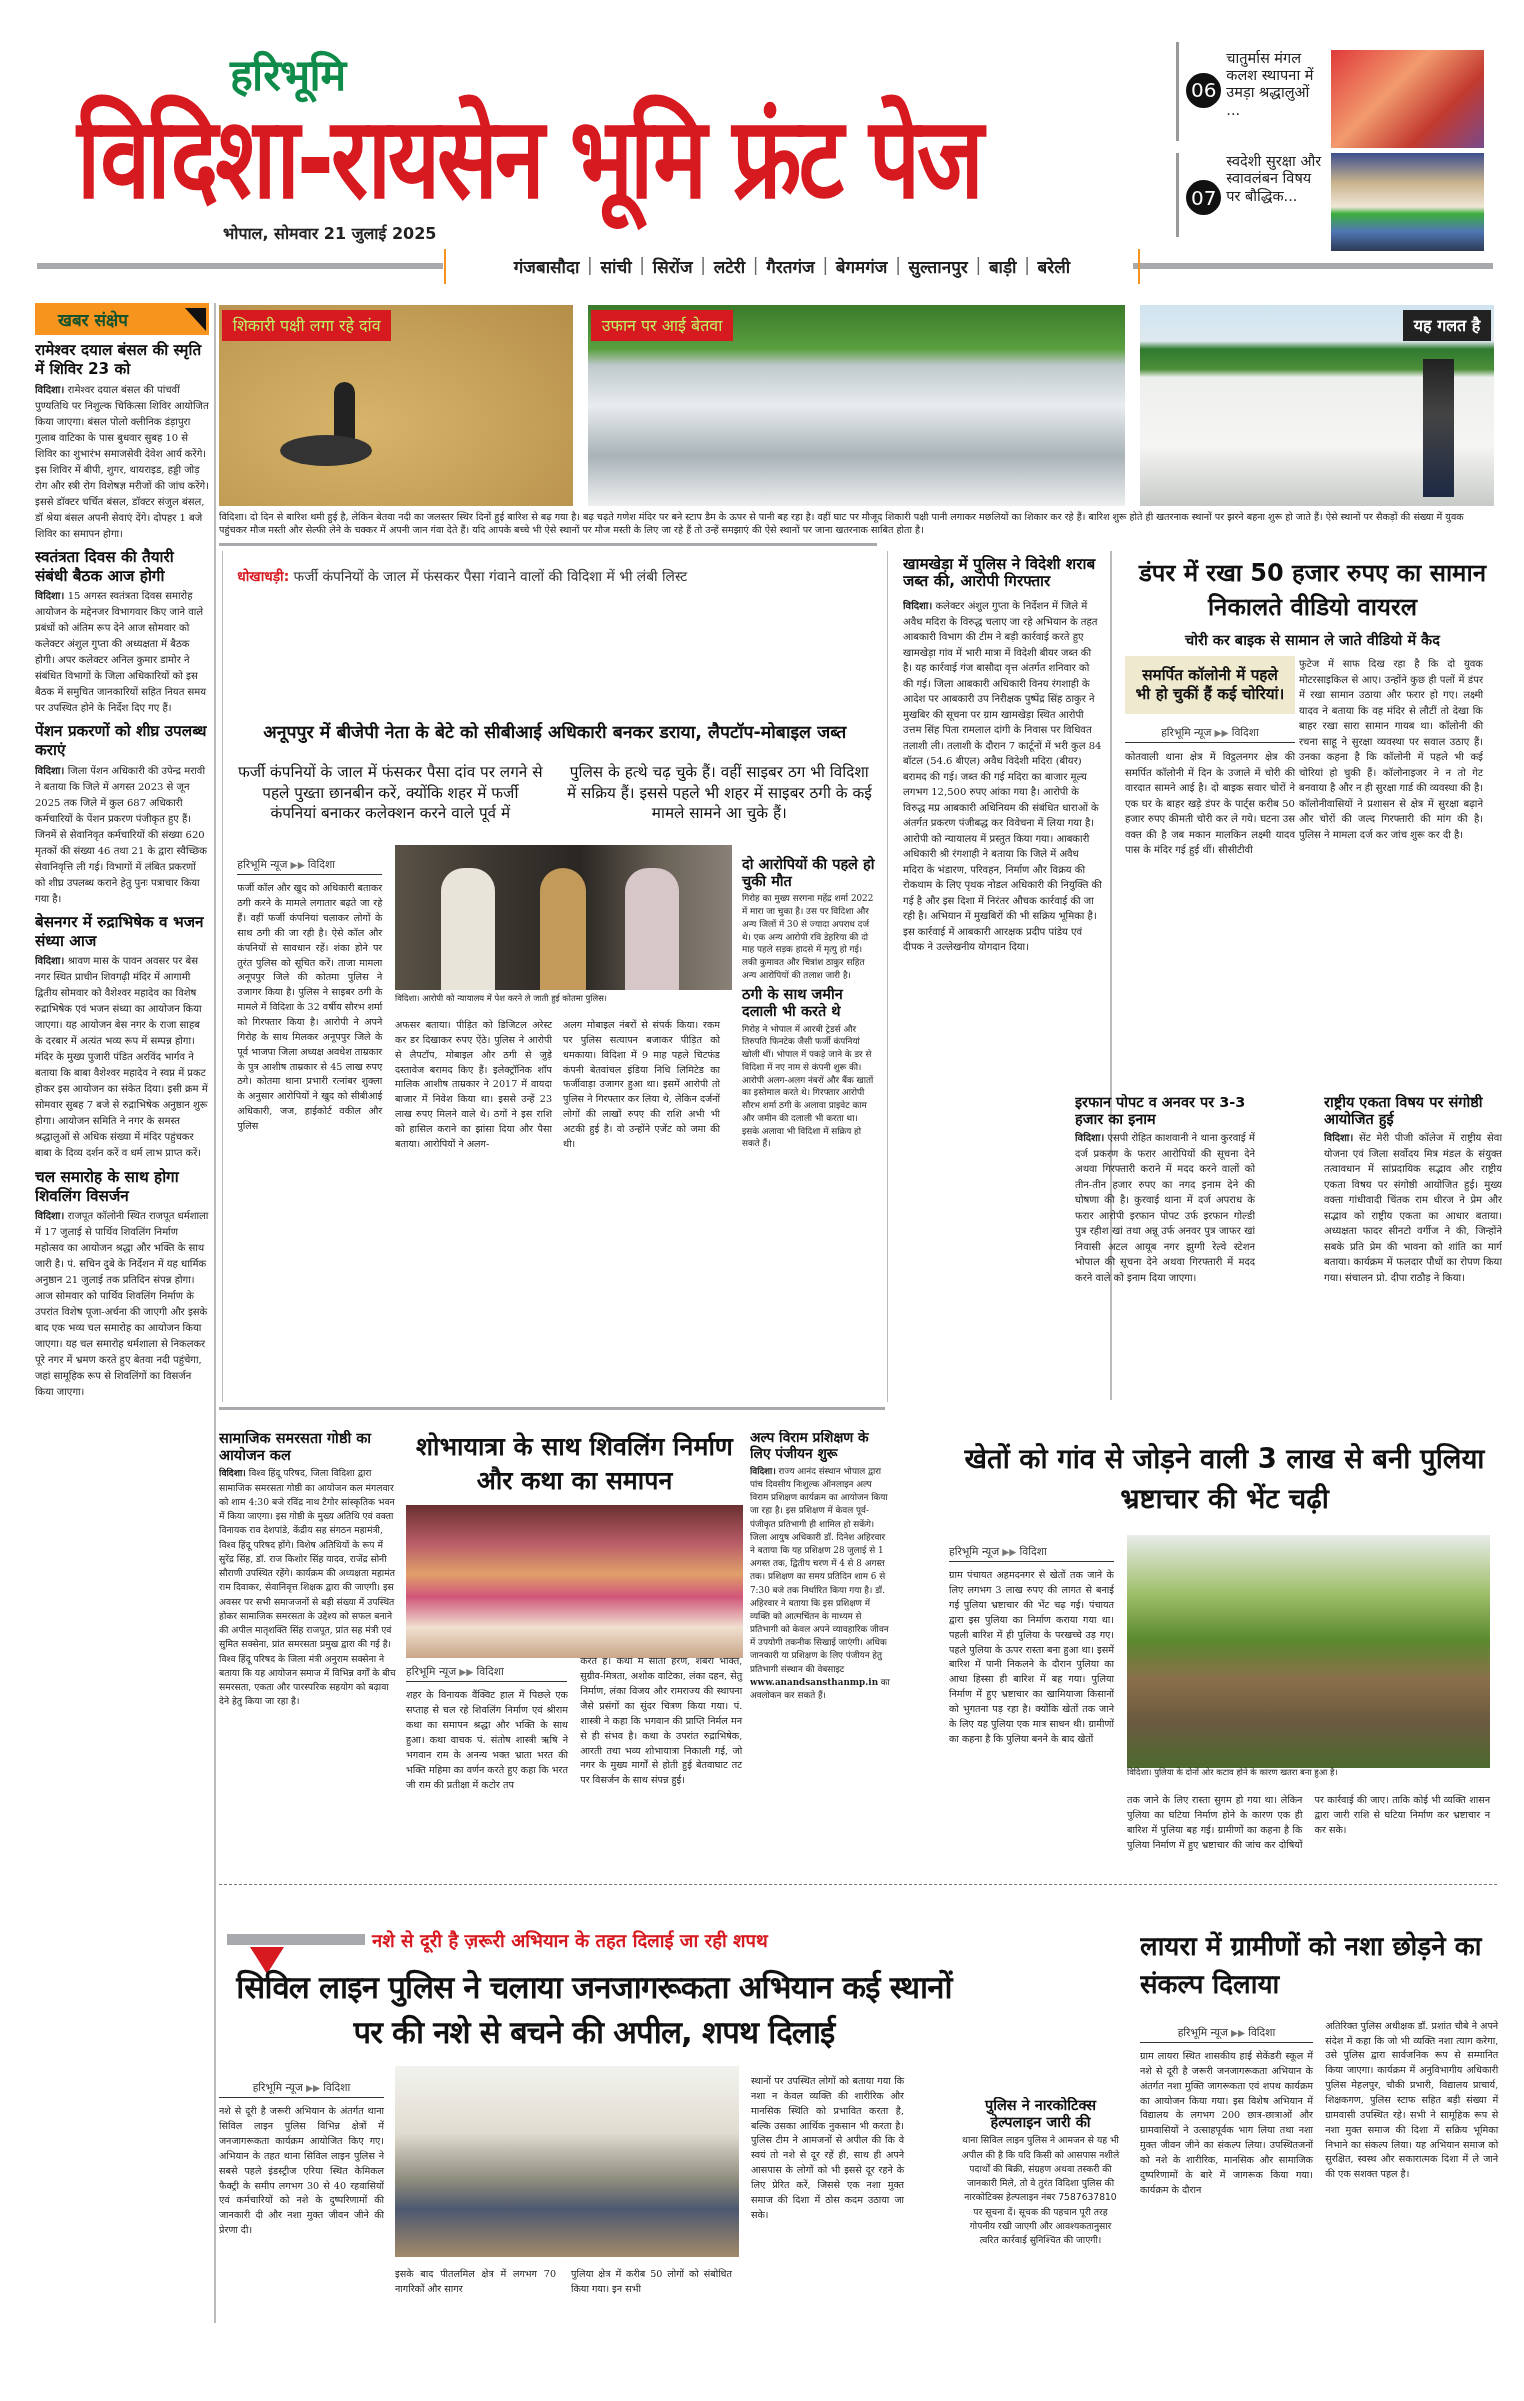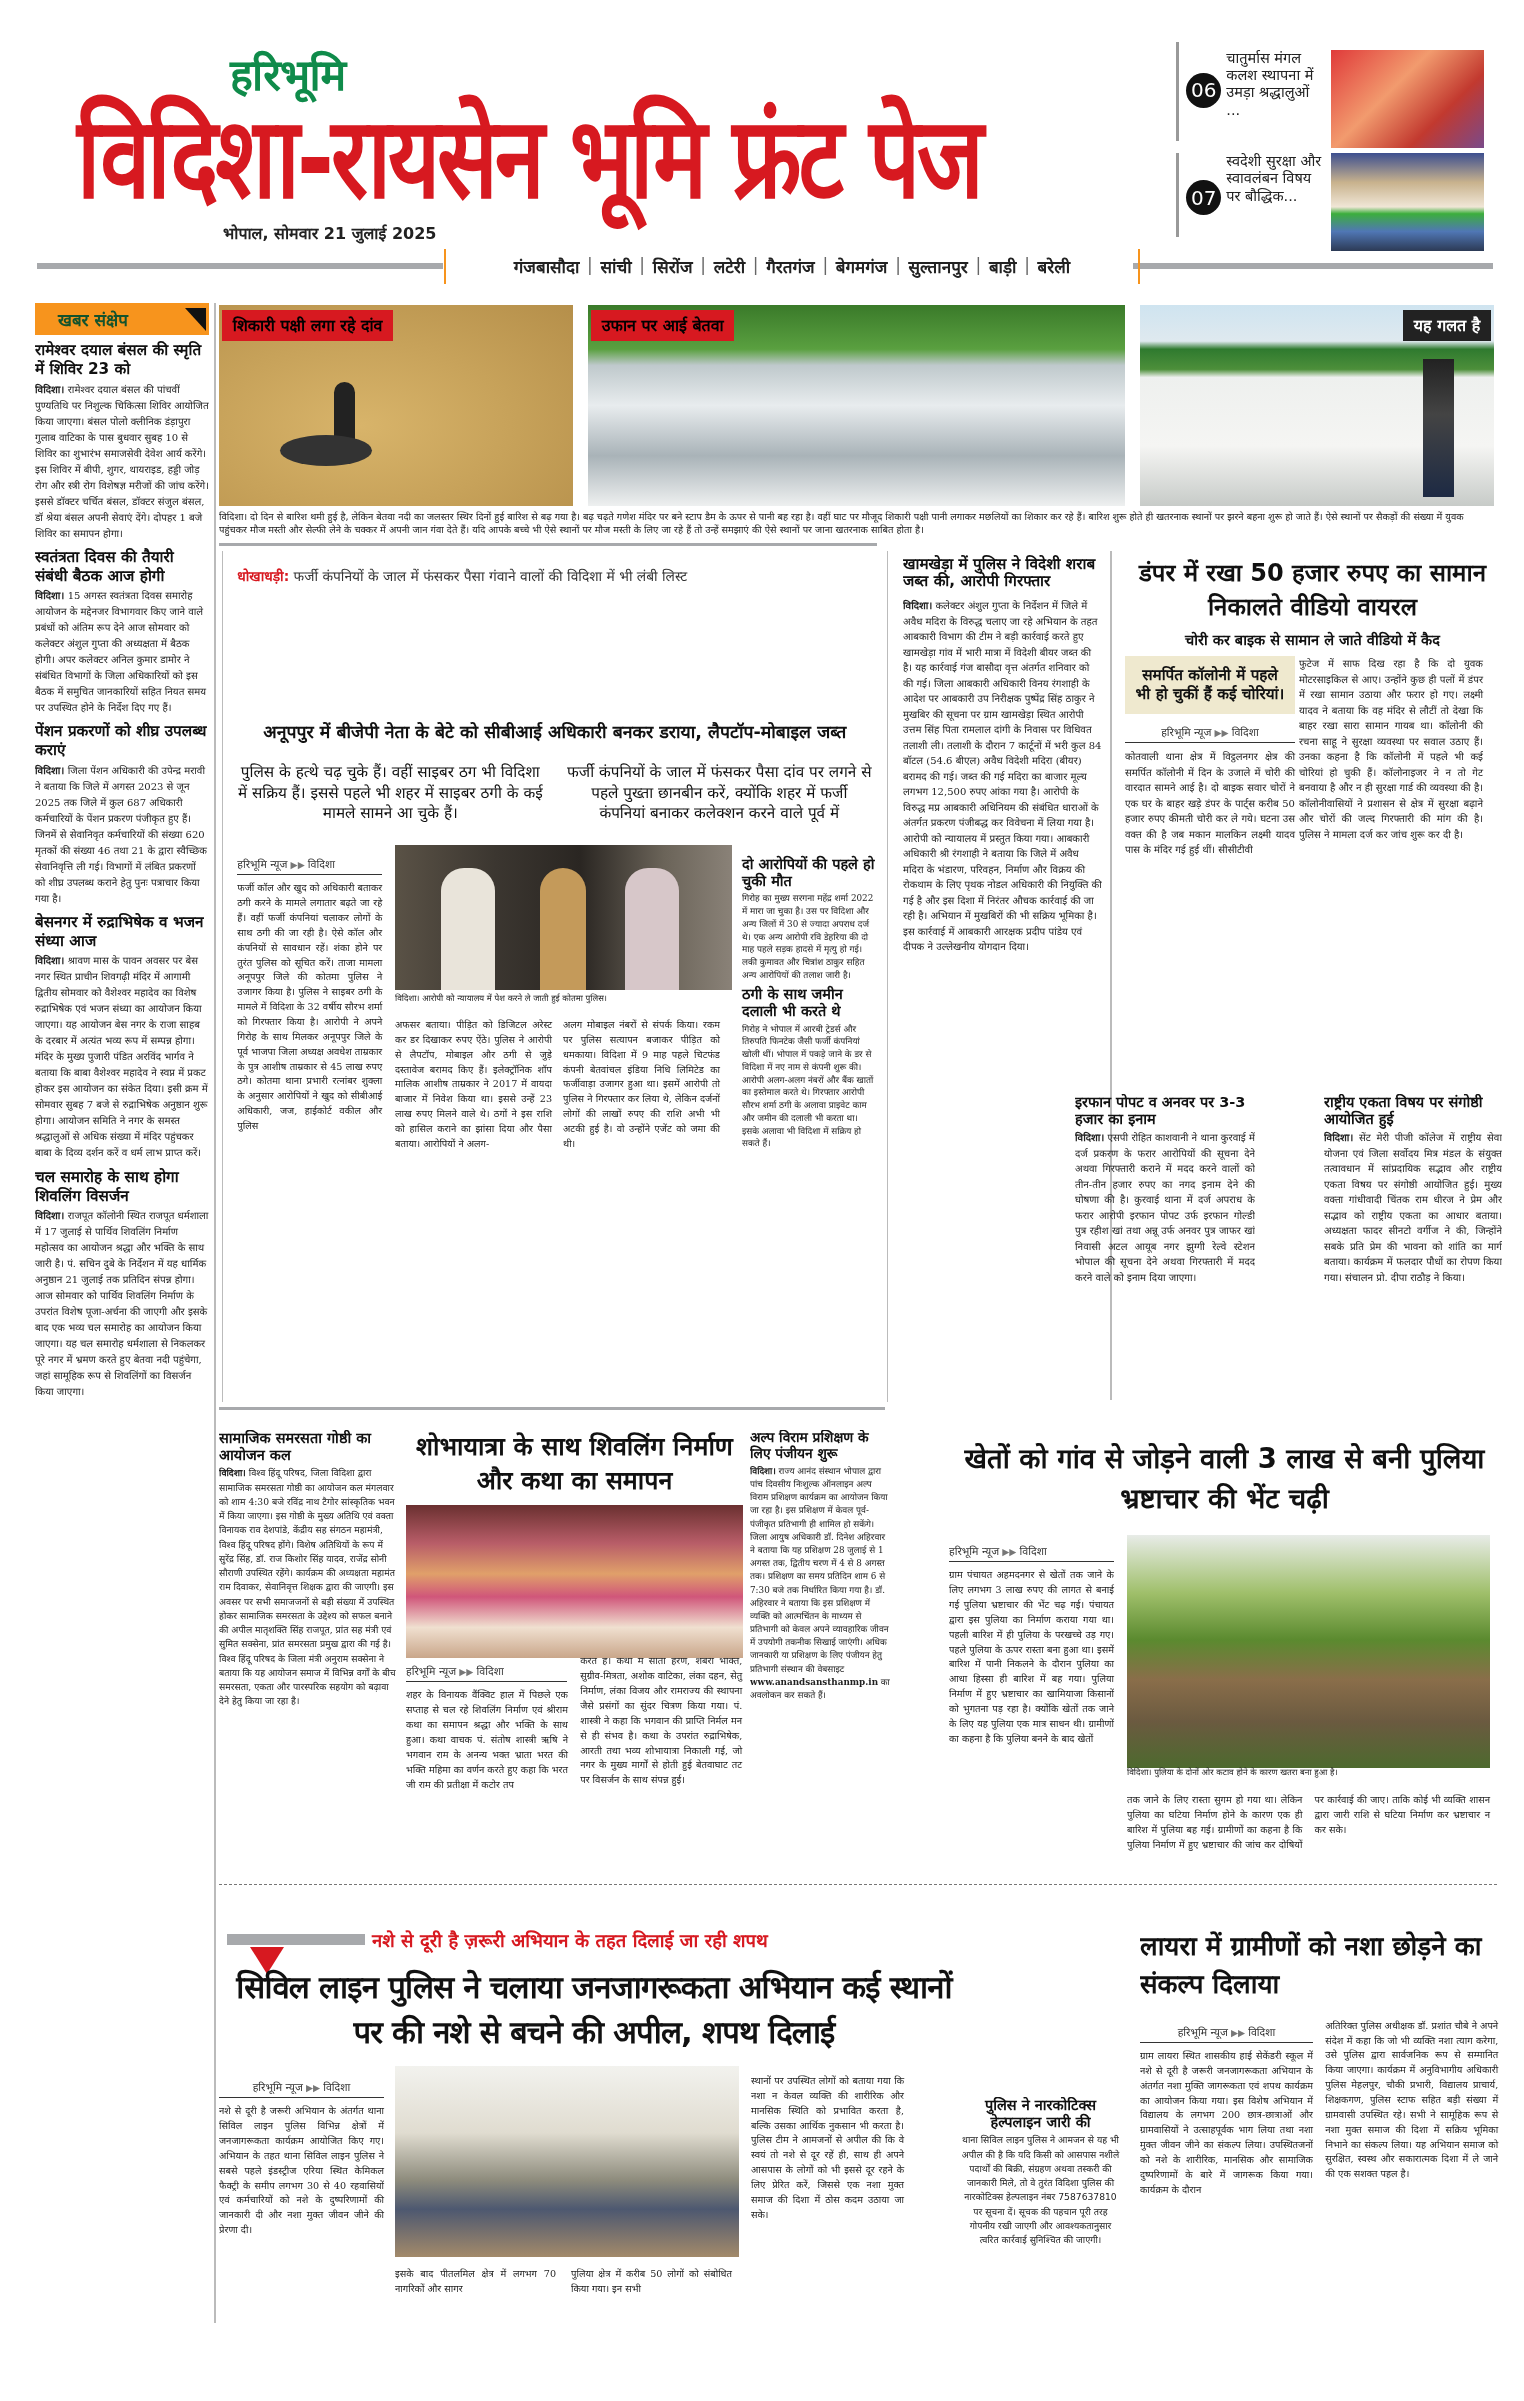--- a/index.html
+++ b/index.html
@@ -8,21 +8,21 @@
   .abs{position:absolute}
   .hd{font-family:"DejaVu Sans",sans-serif;font-weight:bold;line-height:1.15;color:#111}
   .bt{font-family:"DejaVu Serif",serif;font-size:10px;line-height:1.55;color:#222;text-align:justify}
   .lead{font-weight:bold}
   .byline{font-family:"DejaVu Sans",sans-serif;font-size:10.7px;color:#333;border-bottom:1.5px solid #333;padding-bottom:3.1px;margin:6.1px 0}
   .byline .arr{color:#777;font-size:9.2px;margin:0 3.1px}
   .photo{position:absolute;overflow:hidden}
   .cap{font-family:"DejaVu Sans",sans-serif;font-size:8.4px;color:#222;line-height:1.35}
   .vline{position:absolute;width:1.5px;background:#bbb}
   .hline{position:absolute;height:6.1px;background:#a7a9ac}
-  .tag-red{background:#d71920;color:#000000;font-weight:bold;padding:4.6px 10.7px;font-size:20px;font-family:"DejaVu Sans",sans-serif}
+  .tag-red{background:#d71920;color:#bef264;font-weight:normal;padding:4.6px 10.7px;font-size:20px;font-family:"DejaVu Sans",sans-serif}
   .tag-black{background:#222;color:#fff;font-weight:bold;padding:4.6px 10.7px;font-size:20px;font-family:"DejaVu Sans",sans-serif}
 </style>
 </head>
 <body>
 
 <div class="abs" style="left:0;top:0;width:1179px;height:291px">
   <div class="abs" style="left:230px;top:44px;font-size:43px;font-weight:bold;color:#0f8b4a;font-family:'DejaVu Sans',sans-serif;letter-spacing:-0.8px">हरिभूमि</div>
   <div class="abs" style="left:77px;top:77px;font-size:90px;font-weight:bold;color:#d71920;font-family:'DejaVu Sans',sans-serif;letter-spacing:-3.1px;white-space:nowrap;transform:scaleY(1.25);transform-origin:left top">विदिशा-रायसेन भूमि फ्रंट पेज</div>
   <div class="abs" style="left:223px;top:222px;font-size:16px;font-weight:bold;color:#222">भोपाल, सोमवार 21 जुलाई 2025</div>
 </div>
@@ -112,22 +112,22 @@
 <div class="hline" style="left:219px;top:543px;width:658px;height:3.1px"></div>
 
 <div class="abs" style="left:222px;top:551px;width:666px;height:857px">
   <div style="border-left:1.5px solid #bbb;border-right:1.5px solid #bbb;position:absolute;left:0;top:0;width:666px;height:851px"></div>
   <div class="abs" style="left:15.3px;top:15.3px;width:635px;font-size:13.8px;white-space:nowrap">
     <span style="color:#d71920;font-weight:bold">धोखाधड़ी:</span>
     <span style="color:#333">फर्जी कंपनियों के जाल में फंसकर पैसा गंवाने वालों की विदिशा में भी लंबी लिस्ट</span>
   </div>
   <div class="abs hd" style="left:15.3px;top:171px;width:635px;text-align:center;font-size:17.6px">अनूपपुर में बीजेपी नेता के बेटे को सीबीआई अधिकारी बनकर डराया, लैपटॉप-मोबाइल जब्त</div>
   <div class="abs" style="left:15.3px;top:211px;width:635px;display:flex;gap:23px">
+    <div style="flex:1;text-align:center;font-size:15.3px;line-height:1.35;font-family:'DejaVu Serif',serif">फर्जी कंपनियों के जाल में फंसकर पैसा दांव पर लगने से पहले पुख्ता छानबीन करें, क्योंकि शहर में फर्जी कंपनियां बनाकर कलेक्शन करने वाले पूर्व में</div>
     <div style="flex:1;text-align:center;font-size:15.3px;line-height:1.35;font-family:'DejaVu Serif',serif">पुलिस के हत्थे चढ़ चुके हैं। वहीं साइबर ठग भी विदिशा में सक्रिय हैं। इससे पहले भी शहर में साइबर ठगी के कई मामले सामने आ चुके हैं।</div>
-    <div style="flex:1;text-align:center;font-size:15.3px;line-height:1.35;font-family:'DejaVu Serif',serif">फर्जी कंपनियों के जाल में फंसकर पैसा दांव पर लगने से पहले पुख्ता छानबीन करें, क्योंकि शहर में फर्जी कंपनियां बनाकर कलेक्शन करने वाले पूर्व में</div>
   </div>
   <div class="abs" style="left:15.3px;top:300px;width:145px">
     <div class="byline"><span>हरिभूमि न्यूज</span><span class="arr">▶▶</span><span>विदिशा</span></div>
     <div class="bt" style="font-size:9.6px">फर्जी कॉल और खुद को अधिकारी बताकर ठगी करने के मामले लगातार बढ़ते जा रहे हैं। वहीं फर्जी कंपनियां चलाकर लोगों के साथ ठगी की जा रही है। ऐसे कॉल और कंपनियों से सावधान रहें। शंका होने पर तुरंत पुलिस को सूचित करें। ताजा मामला अनूपपुर जिले की कोतमा पुलिस ने उजागर किया है। पुलिस ने साइबर ठगी के मामले में विदिशा के 32 वर्षीय सौरभ शर्मा को गिरफ्तार किया है। आरोपी ने अपने गिरोह के साथ मिलकर अनूपपुर जिले के पूर्व भाजपा जिला अध्यक्ष अवधेश ताम्रकार के पुत्र आशीष ताम्रकार से 45 लाख रुपए ठगे। कोतमा थाना प्रभारी रत्नांबर शुक्ला के अनुसार आरोपियों ने खुद को सीबीआई अधिकारी, जज, हाईकोर्ट वकील और पुलिस</div>
   </div>
   <div class="photo" style="left:173px;top:294px;width:337px;height:145px;background:linear-gradient(90deg,#5a5246,#3b3630 30%,#2a2622 55%,#6b6459 80%,#8a8278)">
     <div class="abs" style="left:46px;top:23px;width:54px;height:122px;background:#e9e4da;border-radius:23px 23px 0 0"></div>
     <div class="abs" style="left:145px;top:23px;width:46px;height:122px;background:#c49a5a;border-radius:23px 23px 0 0"></div>
     <div class="abs" style="left:230px;top:23px;width:54px;height:122px;background:#d7c7c9;border-radius:23px 23px 0 0"></div>
   </div>

